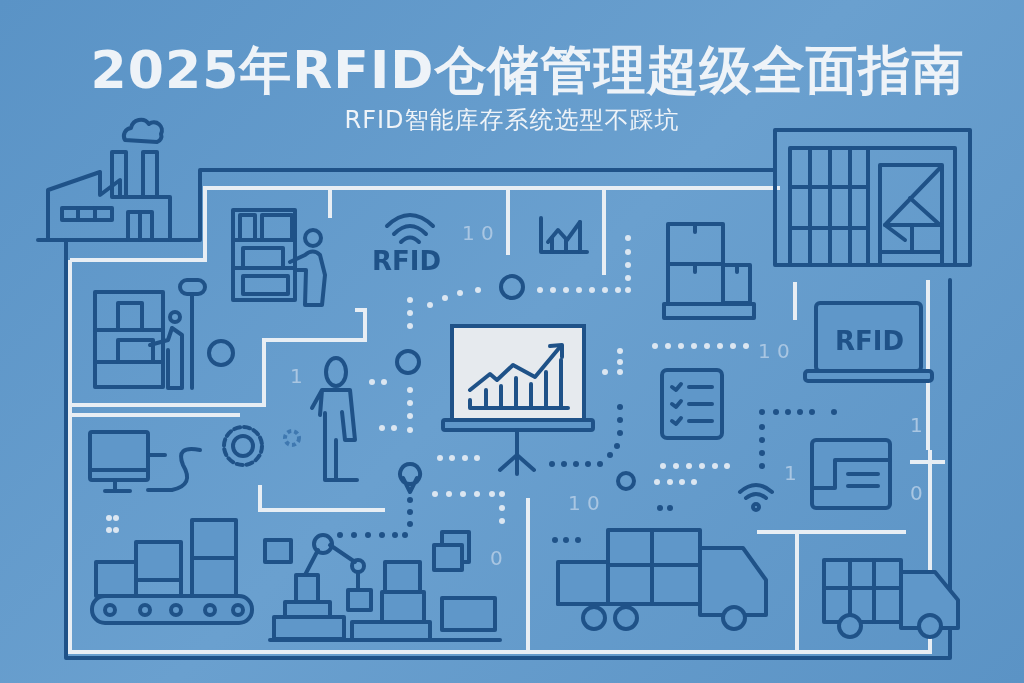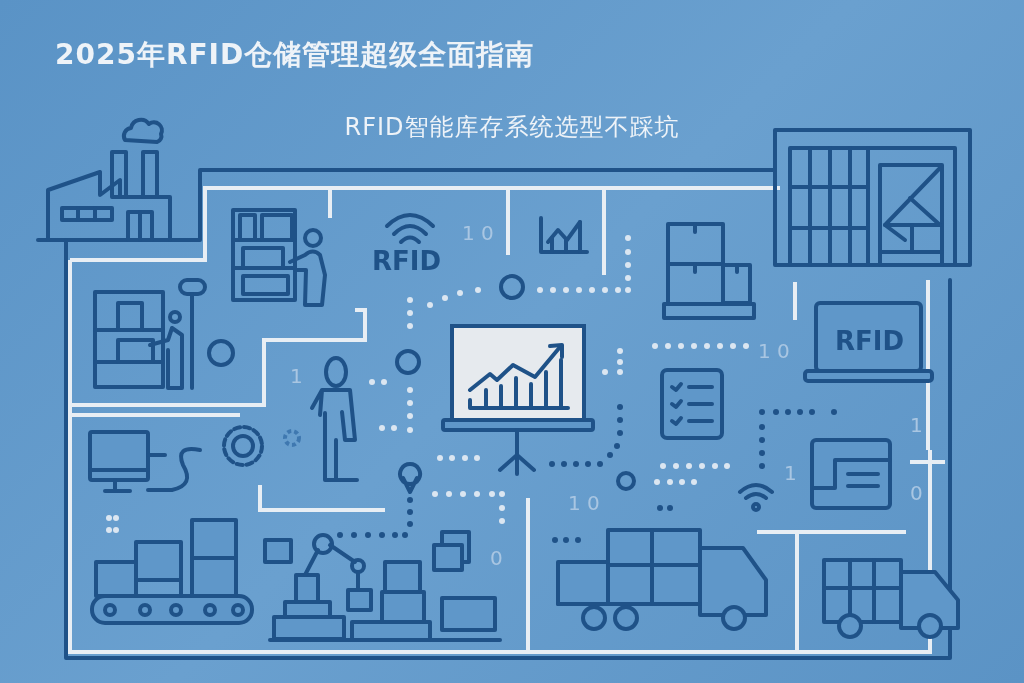--- a/index.html
+++ b/index.html
@@ -1,19 +1,19 @@
 <!DOCTYPE html>
 <html><head>
 <meta charset="utf-8">
 <style>
   html,body{margin:0;padding:0;}
   body{width:1024px;height:683px;overflow:hidden;background:#5b93c5;font-family:"DejaVu Sans","Liberation Sans",sans-serif;}
   .canvas{position:relative;width:1024px;height:683px;background:linear-gradient(135deg,#5a93c6 0%,#6aa0cf 50%,#5b93c5 100%);}
-  .title{position:absolute;left:0;width:1000px;top:36px;text-align:left;padding-left:55px;box-sizing:border-box;color:#eef3f8;font-size:28px;font-weight:bold;letter-spacing:1px;}
-  .subtitle{position:absolute;left:0;width:1024px;top:111px;text-align:center;padding-left:0px;box-sizing:border-box;color:#eef3f8;font-size:24px;letter-spacing:1px;}
+  .title{position:absolute;left:0;width:1000px;top:36px;text-align:center;padding-left:55px;box-sizing:border-box;color:#eef3f8;font-size:52px;font-weight:bold;letter-spacing:1px;}
+  .subtitle{position:absolute;left:0;width:1024px;top:104px;text-align:center;padding-left:0px;box-sizing:border-box;color:#eef3f8;font-size:24px;letter-spacing:1px;}
   svg.art{position:absolute;left:0;top:0;}
   .rfid-text{font-family:"DejaVu Sans",sans-serif;font-weight:bold;}
 </style>
 </head>
 <body>
 
 <div class="canvas">
 
 <svg class="art" width="1024" height="683" viewBox="0 0 1024 683">
   <defs>

